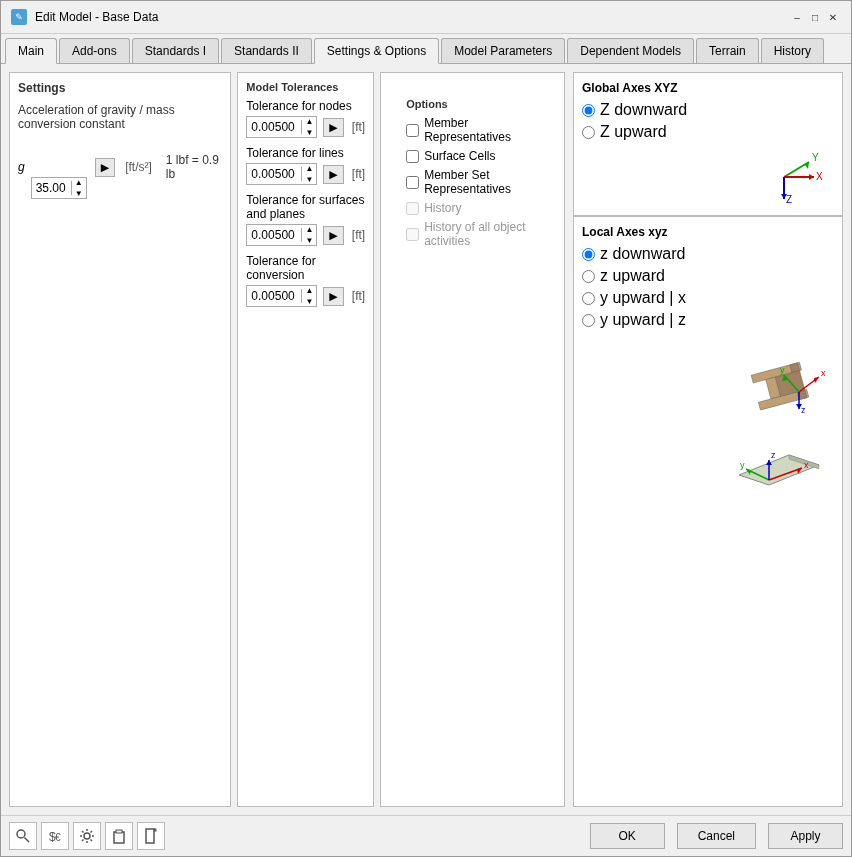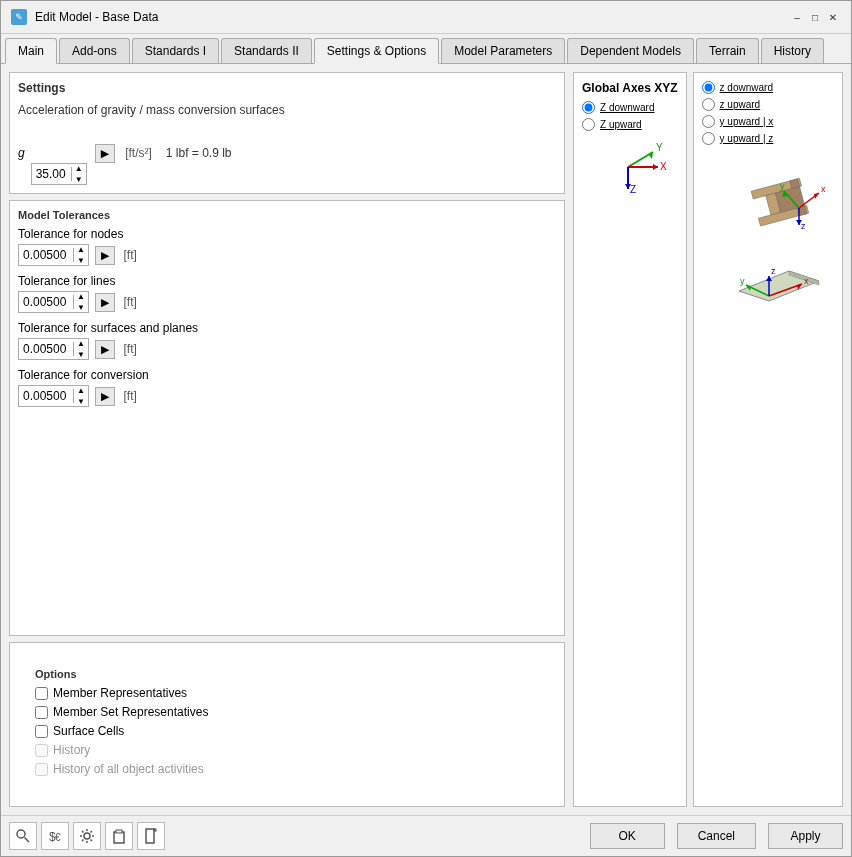--- a/index.html
+++ b/index.html
@@ -12,22 +12,22 @@
     .title-icon { width: 16px; height: 16px; background: #4a9fd4; border-radius: 2px; display: flex; align-items: center; justify-content: center; color: white; font-size: 9px; }
     .title-controls { display: flex; gap: 2px; }
     .title-btn { width: 16px; height: 16px; border: none; background: none; cursor: pointer; font-size: 10px; color: #333; display: flex; align-items: center; justify-content: center; }
     
     .tabs { background: #f0f0f0; display: flex; border-bottom: 1px solid #aaa; padding: 4px 4px 0; gap: 2px; text-align: center; }
     .tab { padding: 5px 12px; border: 1px solid #aaa; border-bottom: none; background: #e0e0e0; cursor: pointer; border-radius: 3px 3px 0 0; font-size: 12px; }
     .tab.active { background: #f0f0f0; border-bottom: 1px solid #f0f0f0; margin-bottom: -1px; font-weight: normal; }
     
     .content { flex: 1; display: flex; padding: 8px; gap: 8px; overflow: hidden; }
     
-    .left-panel { flex: 1; display: flex; flex-direction: column; gap: 6px; }
-    .right-panel { width: 270px; display: flex; flex-direction: row; gap: 6px; justify-content: center; }
+    .left-panel { flex: 1; display: flex; gap: 6px; }
+    .right-panel { width: 270px; display: flex; flex-direction: column; gap: 0; justify-content: center; }
     .section-title { font-weight: bold; font-size: 11px; color: #333; margin-bottom: 6px; }
     
     .settings-section { border: 1px solid #bbb; background: white; padding: 8px; }
     .settings-label { font-weight: bold; font-size: 12px; margin-bottom: 8px; color: #333; }
     
     .gravity-row { display: flex; align-items: center; gap: 6px; margin-top: 4px; }
     .g-label { font-size: 12px; font-style: italic; }
     .spinner-input { display: flex; align-items: center; border: 1px solid #aaa; background: white; height: 22px; margin-top: 42px; }
     .spinner-val { padding: 0 4px; min-width: 40px; font-size: 12px; border-right: 1px solid #aaa; }
     .spinner-arrows { display: flex; flex-direction: column; width: 14px; }
@@ -40,31 +40,31 @@
     
     .tolerance-row { margin-bottom: 8px; }
     .tolerance-label { font-size: 12px; margin-bottom: 3px; }
     .tolerance-input-row { display: flex; align-items: center; gap: 4px; }
     .tol-spinner { display: flex; align-items: center; border: 1px solid #aaa; background: white; height: 22px; }
     .tol-val { padding: 0 4px; min-width: 55px; font-size: 12px; border-right: 1px solid #aaa; }
     .tol-unit { font-size: 12px; color: #555; margin-left: 4px; }
     
     .options-section { border: 1px solid #bbb; background: white; padding: 25px; }
     
-    .option-row { display: flex; align-items: flex-end; gap: 5px; margin-bottom: 5px; }
+    .option-row { display: flex; align-items: center; gap: 5px; margin-bottom: 5px; }
     .option-row input[type=checkbox] { margin: 0; }
     .option-label { font-size: 12px; }
     .option-label.disabled { color: #999; }
     
     .global-axes-section { border: 1px solid #bbb; background: white; padding: 8px; }
     .global-axes-title { font-weight: bold; font-size: 12px; margin-bottom: 6px; }
     
     .radio-row { display: flex; align-items: center; gap: 5px; margin-bottom: 4px; }
     .radio-row input[type=radio] { margin: 0; }
-    .radio-label { font-size: 10px; text-decoration: underline; }
+    .radio-label { font-size: 16px; }
     
     .axes-diagram { display: flex; justify-content: flex-end; margin-top: 6px; }
     
     .local-axes-section { border: 1px solid #bbb; background: white; padding: 8px; flex: 1; }
     .local-axes-title { font-weight: bold; font-size: 12px; margin-bottom: 6px; }
     
     .beam-diagram { display: flex; justify-content: flex-end; margin-top: 8px; }
     .plane-diagram { display: flex; justify-content: flex-end; margin-top: 8px; }
     
     .bottom-bar { display: flex; align-items: center; justify-content: space-between; padding: 6px 8px; border-top: 1px solid #ccc; background: #f0f0f0; }
@@ -108,21 +108,21 @@
     <div class="tab"><span>Terrain</span></div>
     <div class="tab"><span>History</span></div>
   </div>
 
   <div class="content">
 
     <div class="left-panel">
 
       <div class="settings-section">
         <div class="settings-label">Settings</div>
-        <div style="font-size:12px; color:#333; margin-bottom:4px;">Acceleration of gravity / mass conversion surfaces</div>
+        <div style="font-size:12px; color:#333; margin-bottom:4px;">Acceleration of gravity / mass conversion constant</div>
         <div class="gravity-row">
           <span class="g-label">g</span>
           <div class="spinner-input">
             <span class="spinner-val">35.00</span>
             <div class="spinner-arrows">
               <button class="spin-btn">▲</button>
               <button class="spin-btn">▼</button>
             </div>
           </div>
           <button class="unit-btn">▶</button>
@@ -197,25 +197,25 @@
 
       <div class="options-section">
         <div class="section-title">Options</div>
 
         <div class="option-row">
           <input type="checkbox" style="">
           <span class="option-label">Member Representatives</span>
         </div>
         <div class="option-row">
           <input type="checkbox" style="">
+          <span class="option-label">Surface Cells</span>
+        </div>
+        <div class="option-row">
+          <input type="checkbox" style="">
           <span class="option-label">Member Set Representatives</span>
-        </div>
-        <div class="option-row">
-          <input type="checkbox" style="">
-          <span class="option-label">Surface Cells</span>
         </div>
         <div class="option-row">
           <input type="checkbox" disabled="" style="">
           <span class="option-label disabled">History</span>
         </div>
         <div class="option-row">
           <input type="checkbox" disabled="" style="">
           <span class="option-label disabled">History of all object activities</span>
         </div>
       </div>
@@ -247,20 +247,21 @@
             <text x="62" y="33" font-size="10" fill="#cc0000">X</text>
 
             <line x1="30" y1="30" x2="30" y2="52" stroke="#0000cc" stroke-width="2"></line>
             <polygon points="30,52 27,47 33,47" fill="#0000cc"></polygon>
             <text x="32" y="56" font-size="10" fill="#0000cc">Z</text>
           </svg>
         </div>
       </div>
 
       <div class="local-axes-section">
+        <div class="local-axes-title">Local Axes xyz</div>
 
         <div class="radio-row">
           <input type="radio" name="local_axes" checked="" style="">
           <span class="radio-label">z downward</span>
         </div>
         <div class="radio-row">
           <input type="radio" name="local_axes" style="">
           <span class="radio-label">z upward</span>
         </div>
         <div class="radio-row">

